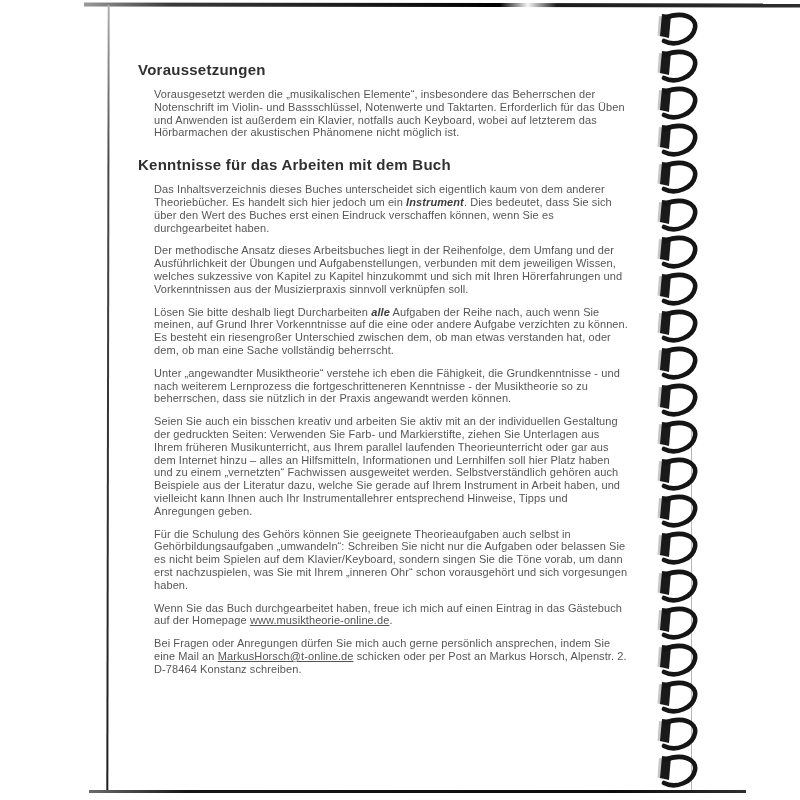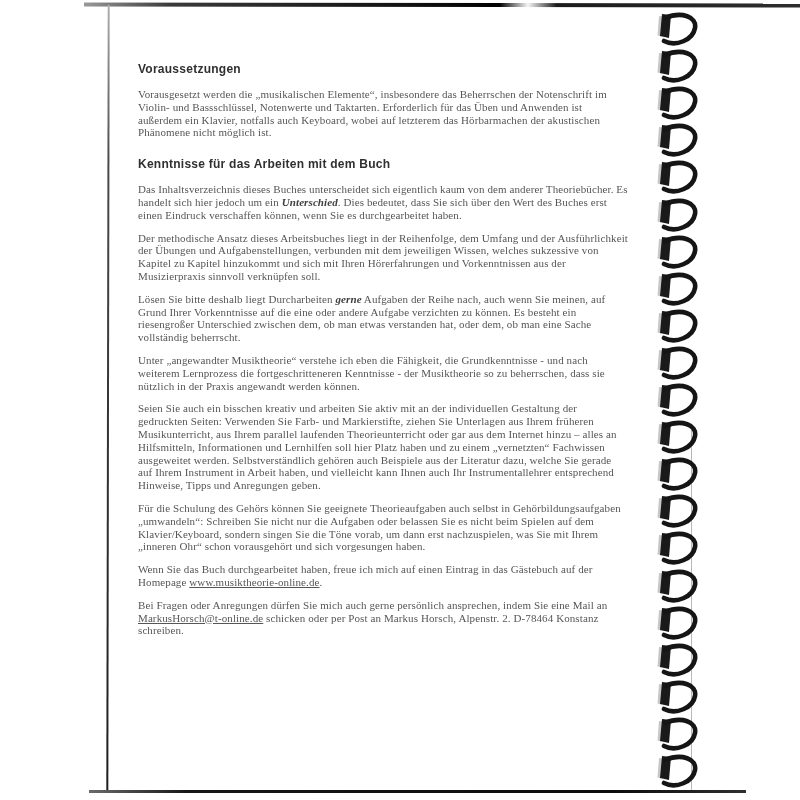--- a/index.html
+++ b/index.html
@@ -42,29 +42,29 @@
     position: absolute;
     left: 138px;
     top: 62px;
     width: 490px;
     font-size: 11px;
     line-height: 12.8px;
     letter-spacing: 0.1px;
     color: #565656;
   }
   .content h2 {
-    font-size: 12px;
+    font-size: 15px;
     line-height: 15px;
     font-weight: bold;
     letter-spacing: 0.25px;
     color: #303030;
     margin: 18px 0 11px 0;
   }
   .content section:first-child h2 { margin-top: 0; }
-  .content p { margin: 0 0 10px 0; font-family: Liberation Serif, serif; }
+  .content p { margin: 0 0 10px 16px; }
   .bi { font-weight: bold; font-style: italic; color: #3e3e3e; }
   .lnk { text-decoration: underline; }
   
   .spiral {
     position: absolute;
     left: 652px; top: 0; width: 56px; height: 800px;
   }
   .coil { position: absolute; left: 0; width: 52px; height: 38px; }
   .coil svg { display: block; }
 </style>
@@ -83,27 +83,27 @@
     <section>
       <h2>Voraussetzungen</h2>
       <p>
         <span>Vorausgesetzt werden die „musikalischen Elemente“, insbesondere das Beherrschen der Notenschrift im Violin- und Bassschlüssel, Notenwerte und Taktarten. Erforderlich für das Üben und Anwenden ist außerdem ein Klavier, notfalls auch Keyboard, wobei auf letzterem das Hörbarmachen der akustischen Phänomene nicht möglich ist.</span>
       </p>
     </section>
 
     <section>
       <h2>Kenntnisse für das Arbeiten mit dem Buch</h2>
       <p>
-        <span>Das Inhaltsverzeichnis dieses Buches unterscheidet sich eigentlich kaum von dem anderer Theoriebücher. Es handelt sich hier jedoch um ein </span><span class="bi">Unterschied</span><span>. Dies bedeutet, dass Sie sich über den Wert des Buches erst einen Eindruck verschaffen können, wenn Sie es durchgearbeitet haben.</span>
+        <span>Das Inhaltsverzeichnis dieses Buches unterscheidet sich eigentlich kaum von dem anderer Theoriebücher. Es handelt sich hier jedoch um ein </span><span class="bi">Instrument</span><span>. Dies bedeutet, dass Sie sich über den Wert des Buches erst einen Eindruck verschaffen können, wenn Sie es durchgearbeitet haben.</span>
       </p>
       <p>
         <span>Der methodische Ansatz dieses Arbeitsbuches liegt in der Reihenfolge, dem Umfang und der Ausführlichkeit der Übungen und Aufgabenstellungen, verbunden mit dem jeweiligen Wissen, welches sukzessive von Kapitel zu Kapitel hinzukommt und sich mit Ihren Hörerfahrungen und Vorkenntnissen aus der Musizierpraxis sinnvoll verknüpfen soll.</span>
       </p>
       <p>
-        <span>Lösen Sie bitte deshalb liegt Durcharbeiten </span><span class="bi">gerne</span><span> Aufgaben der Reihe nach, auch wenn Sie meinen, auf Grund Ihrer Vorkenntnisse auf die eine oder andere Aufgabe verzichten zu können. Es besteht ein riesengroßer Unterschied zwischen dem, ob man etwas verstanden hat, oder dem, ob man eine Sache vollständig beherrscht.</span>
+        <span>Lösen Sie bitte deshalb liegt Durcharbeiten </span><span class="bi">alle</span><span> Aufgaben der Reihe nach, auch wenn Sie meinen, auf Grund Ihrer Vorkenntnisse auf die eine oder andere Aufgabe verzichten zu können. Es besteht ein riesengroßer Unterschied zwischen dem, ob man etwas verstanden hat, oder dem, ob man eine Sache vollständig beherrscht.</span>
       </p>
       <p>
         <span>Unter „angewandter Musiktheorie“ verstehe ich eben die Fähigkeit, die Grundkenntnisse - und nach weiterem Lernprozess die fortgeschritteneren Kenntnisse - der Musiktheorie so zu beherrschen, dass sie nützlich in der Praxis angewandt werden können.</span>
       </p>
       <p>
         <span>Seien Sie auch ein bisschen kreativ und arbeiten Sie aktiv mit an der individuellen Gestaltung der gedruckten Seiten: Verwenden Sie Farb- und Markierstifte, ziehen Sie Unterlagen aus Ihrem früheren Musikunterricht, aus Ihrem parallel laufenden Theorieunterricht oder gar aus dem Internet hinzu – alles an Hilfsmitteln, Informationen und Lernhilfen soll hier Platz haben und zu einem „vernetzten“ Fachwissen ausgeweitet werden. Selbstverständlich gehören auch Beispiele aus der Literatur dazu, welche Sie gerade auf Ihrem Instrument in Arbeit haben, und vielleicht kann Ihnen auch Ihr Instrumentallehrer entsprechend Hinweise, Tipps und Anregungen geben.</span>
       </p>
       <p>
         <span>Für die Schulung des Gehörs können Sie geeignete Theorieaufgaben auch selbst in Gehörbildungsaufgaben „umwandeln“: Schreiben Sie nicht nur die Aufgaben oder belassen Sie es nicht beim Spielen auf dem Klavier/Keyboard, sondern singen Sie die Töne vorab, um dann erst nachzuspielen, was Sie mit Ihrem „inneren Ohr“ schon vorausgehört und sich vorgesungen haben.</span>
       </p>

